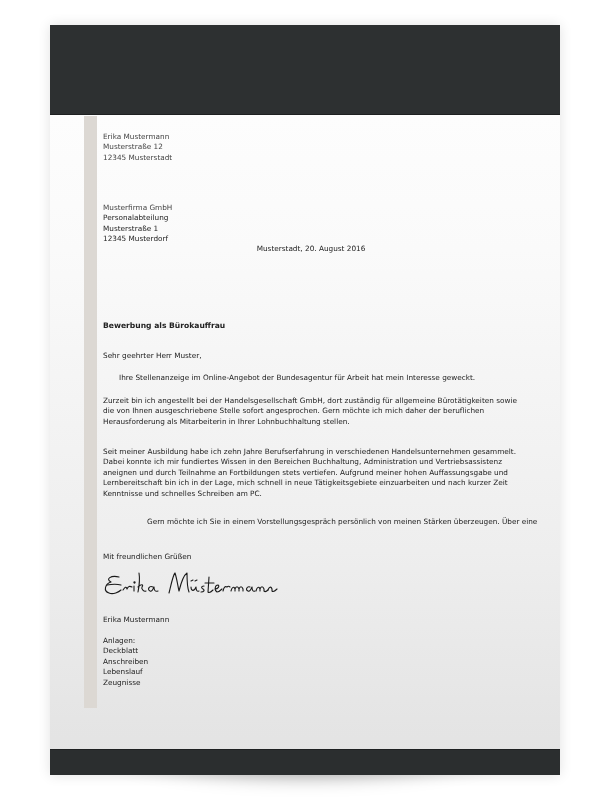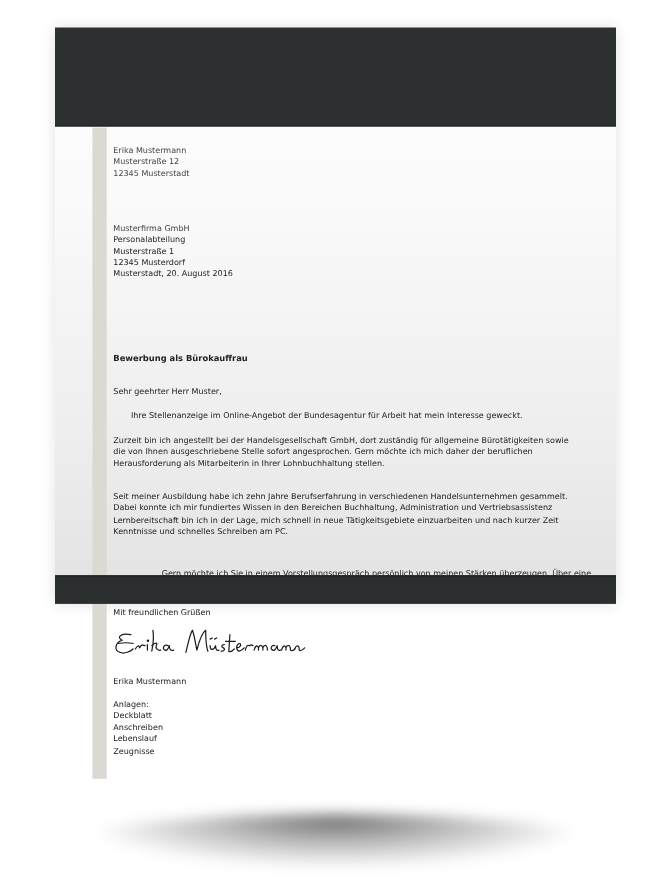--- a/index.html
+++ b/index.html
@@ -8,21 +8,21 @@
       background: #ffffff;
       font-family: "DejaVu Sans", sans-serif;
     }
     .shadow-curl {
       position: absolute; left: 70px; top: 740px; width: 470px; height: 50px;
       border-radius: 50%;
       background: radial-gradient(ellipse at 50% 10%, rgba(0,0,0,0.55) 0%, rgba(0,0,0,0.25) 35%, rgba(0,0,0,0) 70%);
       filter: blur(6px);
     }
     .page {
-      position: absolute; left: 50px; top: 25px; width: 510px; height: 524px;
+      position: absolute; left: 50px; top: 25px; width: 510px; height: 750px;
       background: linear-gradient(to bottom, #ffffff 0%, #fafafa 30%, #eeeeee 70%, #e2e2e2 100%);
       box-shadow: 0 0 12px rgba(0,0,0,0.12);
     }
     .header-bar {
       position: absolute; left: 0; top: 0; width: 510px; height: 89px;
       background: #2d3031;
       border-bottom: 1px solid #1e2021;
     }
     .footer-bar {
       position: absolute; left: 0; bottom: 0; width: 510px; height: 25px;
@@ -34,21 +34,21 @@
       background: #dcd8d3;
     }
     .content {
       position: absolute; left: 53px; top: 0; width: 420px;
       font-size: 7.3px; line-height: 10.4px; color: #222;
     }
     .line { display: block; white-space: nowrap; }
     .sender { position: absolute; top: 107px; left: 0; color: #444; }
     .recipient { position: absolute; top: 178px; left: 0; }
     .recipient .company { color: #444; }
-    .date { position: absolute; top: 219px; left: 0; width: 416px; text-align: left; }
+    .date { position: absolute; top: 219px; left: 0; width: 416px; text-align: center; }
     .subject { position: absolute; top: 296px; left: 0; font-weight: bold; font-size: 7.6px; }
     .salutation { position: absolute; top: 326px; left: 0; }
     .p1 { position: absolute; top: 348px; left: 16px; }
     .p2 { position: absolute; top: 371px; left: 0; }
     .p3 { position: absolute; top: 422px; left: 0; }
     .p4 { position: absolute; top: 492px; left: 0; margin-left: 44px; }
     .closing { position: absolute; top: 527px; left: 0; }
     .signature {
       position: absolute; top: 540px; left: -2px; width: 180px; height: 40px;
     }
@@ -90,20 +90,21 @@
 
     <div class="p2">
       <span class="line">Zurzeit bin ich angestellt bei der Handelsgesellschaft GmbH, dort zuständig für allgemeine Bürotätigkeiten sowie</span>
       <span class="line">die von Ihnen ausgeschriebene Stelle sofort angesprochen. Gern möchte ich mich daher der beruflichen</span>
       <span class="line">Herausforderung als Mitarbeiterin in Ihrer Lohnbuchhaltung stellen.</span>
     </div>
 
     <div class="p3">
       <span class="line">Seit meiner Ausbildung habe ich zehn Jahre Berufserfahrung in verschiedenen Handelsunternehmen gesammelt.</span>
       <span class="line">Dabei konnte ich mir fundiertes Wissen in den Bereichen Buchhaltung, Administration und Vertriebsassistenz</span>
+      <span class="line">aneignen und durch Teilnahme an Fortbildungen stets vertiefen. Aufgrund meiner hohen Auffassungsgabe und</span>
       <span class="line">Lernbereitschaft bin ich in der Lage, mich schnell in neue Tätigkeitsgebiete einzuarbeiten und nach kurzer Zeit</span>
       <span class="line">Kenntnisse und schnelles Schreiben am PC.</span>
     </div>
 
     <div class="p4">
       <span class="line">Gern möchte ich Sie in einem Vorstellungsgespräch persönlich von meinen Stärken überzeugen. Über eine</span>
     </div>
 
     <div class="closing line">Mit freundlichen Grüßen</div>
 

